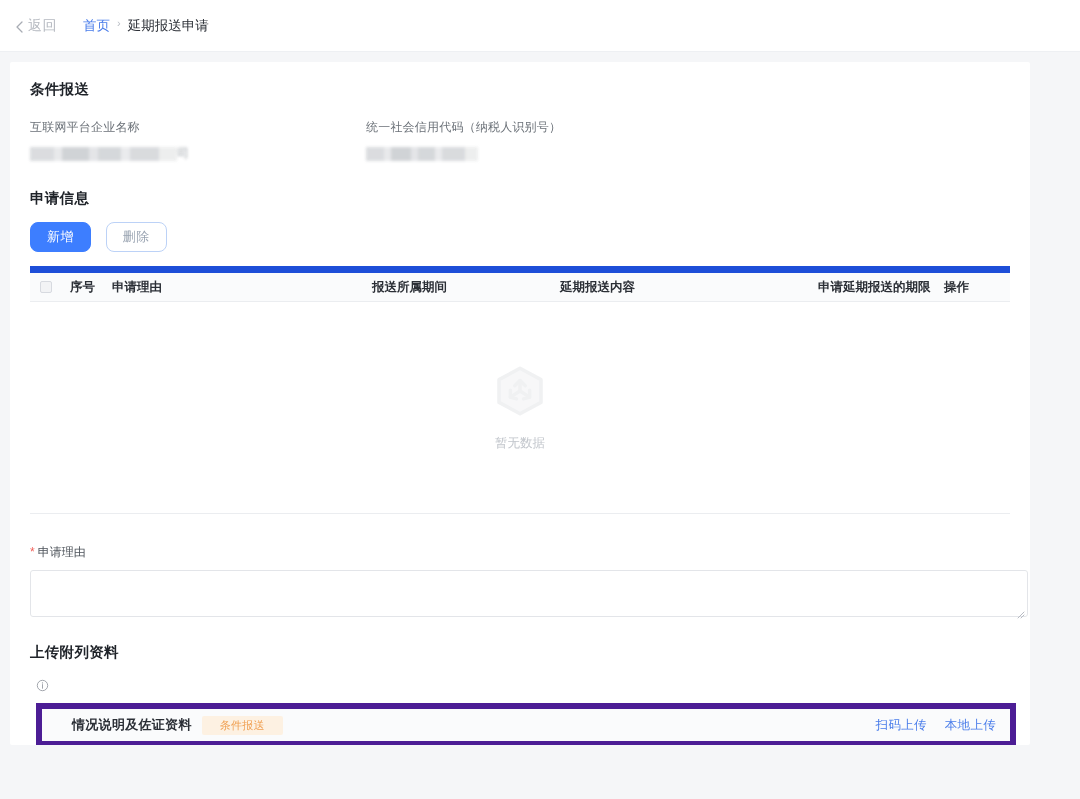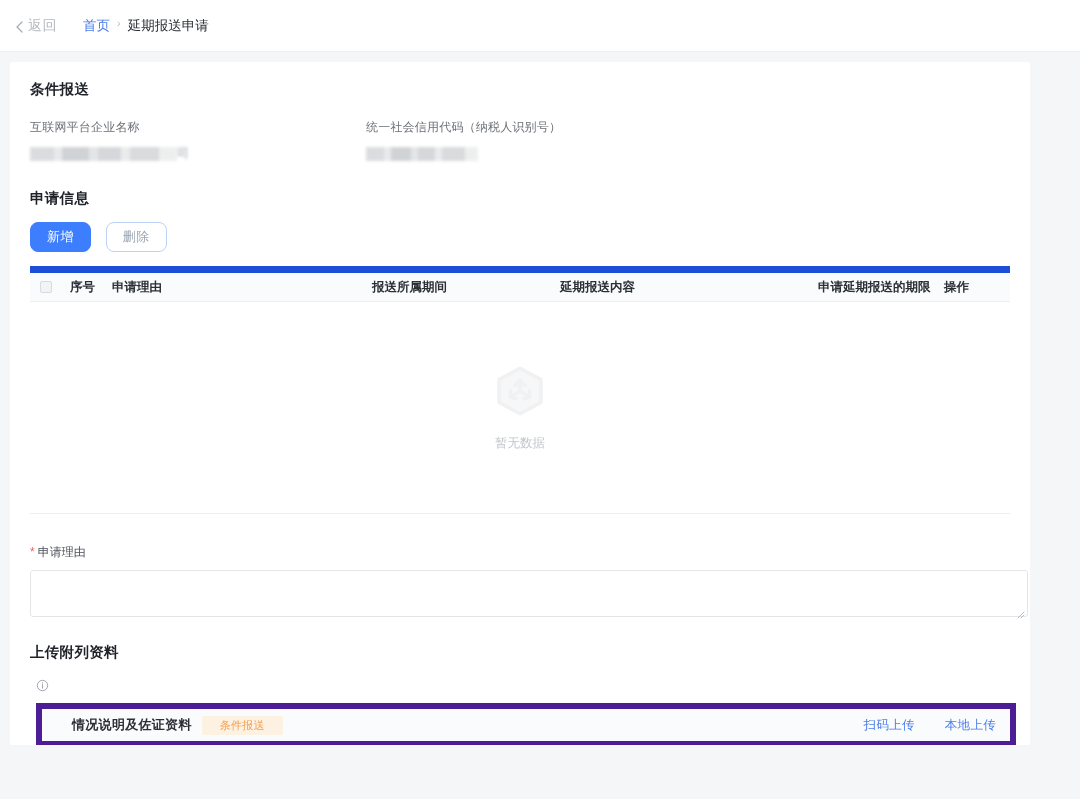--- a/index.html
+++ b/index.html
@@ -245,21 +245,21 @@
     background: #fdf1e2;
     color: #f0a052;
     font-size: 11px;
     padding: 2px 18px;
     border-radius: 2px;
     letter-spacing: .3px;
   }
   .upload-actions {
     margin-left: auto;
     display: flex;
-    gap: 30px;
+    gap: 18px;
   }
   .link-action {
     color: #4a7dea;
     font-size: 12.5px;
     cursor: pointer;
     letter-spacing: .3px;
   }
 </style>
 </head>
 <body>

